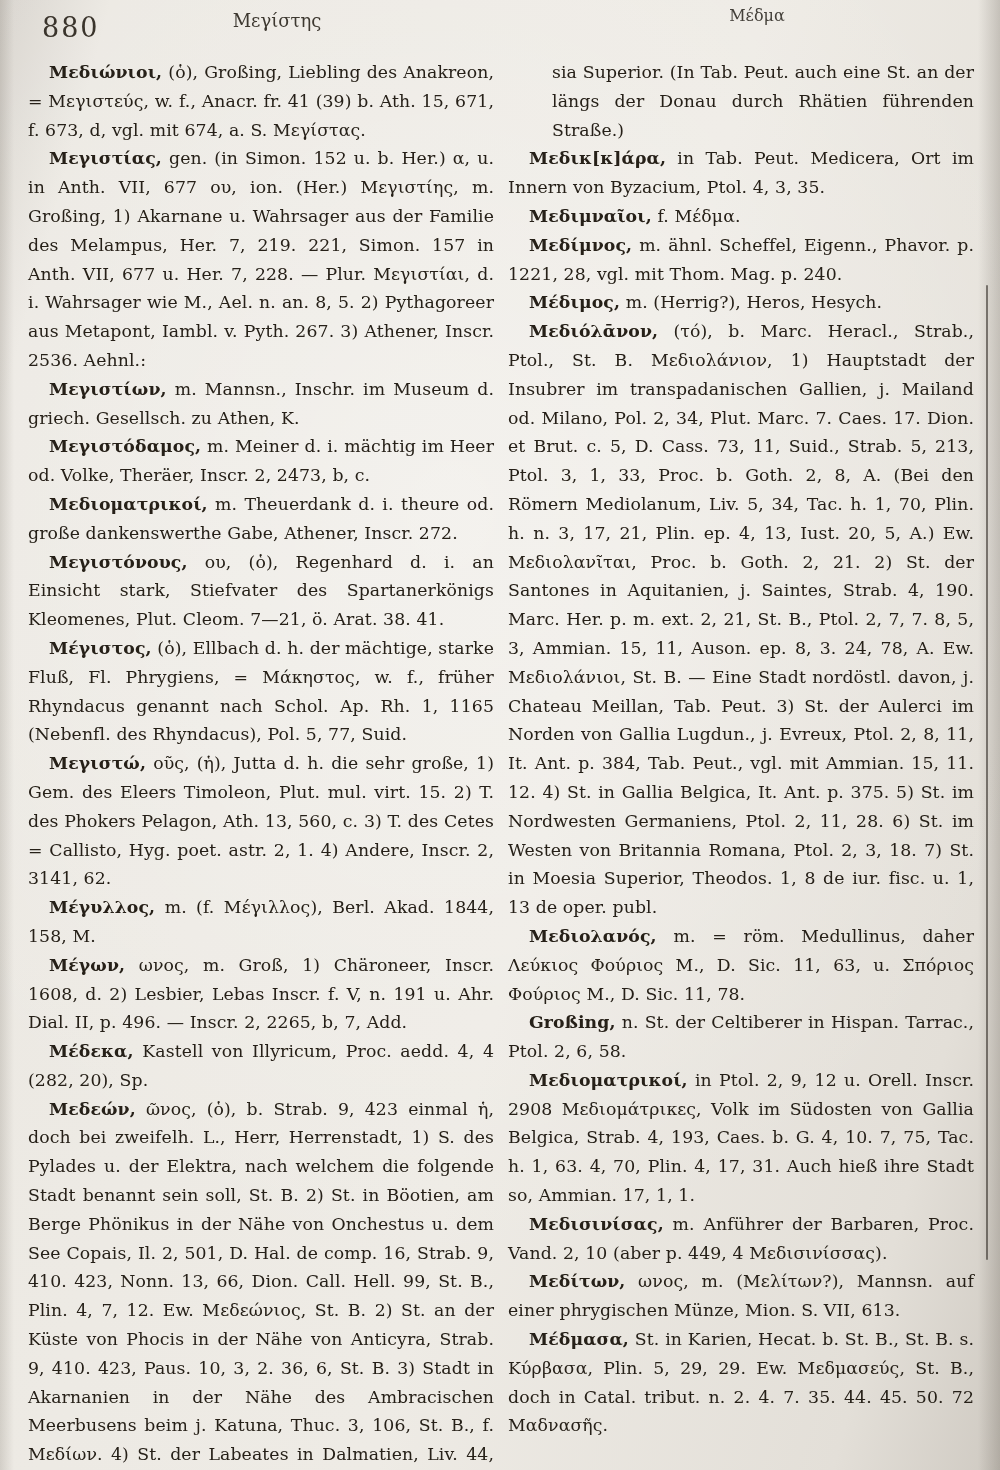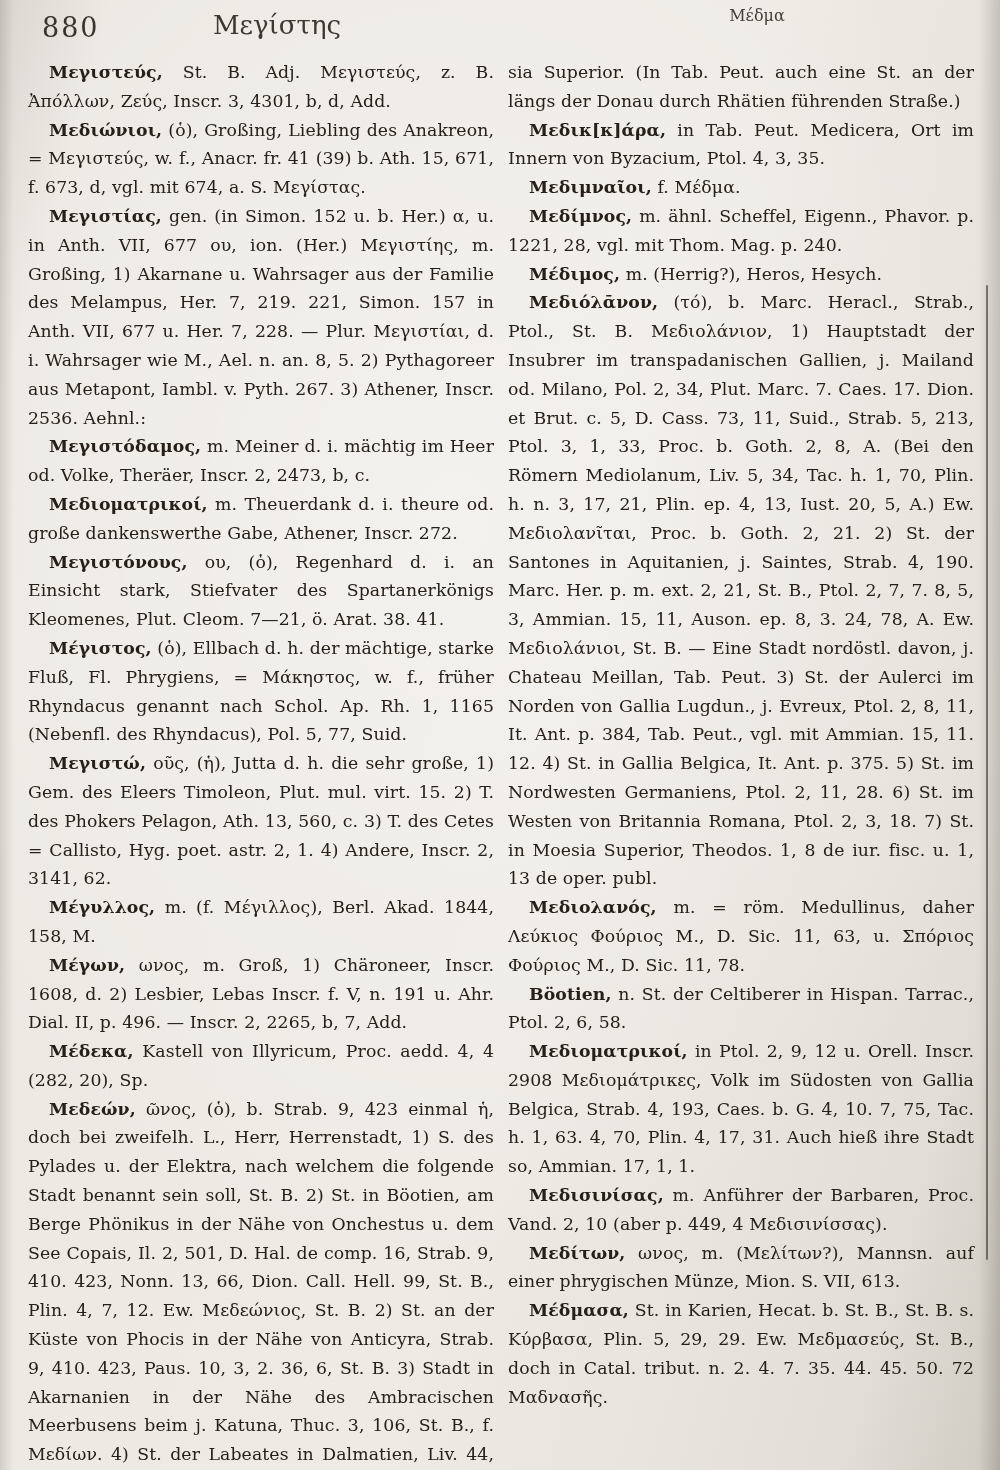--- a/index.html
+++ b/index.html
@@ -14,39 +14,39 @@
       linear-gradient(105deg, #d9d5cf 0%, #ece9e3 8%, #eeebe5 55%, #e3dfd8 88%, #cfcac2 100%);
     font-family: "DejaVu Serif", serif;
   }
   .running-head { position: absolute; top: 0; left: 16px; width: 100%; height: 56px; }
   .page-number {
     position: absolute; left: 26px; top: 12px;
     font-size: 27px; letter-spacing: 2px; color: #3a342c;
   }
   .head-left {
     position: absolute; left: 28px; top: 10px; width: 466px;
-    text-align: center; font-size: 26px; color: #3d3830;
+    text-align: center; font-size: 18px; color: #3d3830;
   }
   .head-right {
     position: absolute; left: 508px; top: 6px; width: 466px;
     text-align: center; font-size: 16px; color: #44403a;
   }
   .columns {
     position: absolute; top: 58px; left: 28px;
     display: flex; gap: 14px;
   }
   .col {
     width: 466px;
     font-size: 17.3px;
     line-height: 28.8px;
     text-align: justify;
     letter-spacing: 0.1px;
   }
   .entry { margin: 0; text-indent: 21px; }
-  .entry.cont { text-indent: 0; }
+  .entry.cont { text-indent: 0; margin-left: 44px; }
   .lemma { font-weight: bold; }
   .gutter-shadow {
     position: absolute; top: 0; right: 0; width: 22px; height: 100%;
     background: linear-gradient(to right, rgba(70,62,52,0) 0%, rgba(70,62,52,0.22) 100%);
   }
   .gutter-line {
     position: absolute; left: 986px; top: 285px; width: 2px; height: 975px;
     background: rgba(35,30,24,0.55);
     border-radius: 2px;
   }
@@ -64,26 +64,26 @@
 
   <div class="running-head">
     <span class="page-number">880</span>
     <span class="head-left">Μεγίστης</span>
     <span class="head-right">Μέδμα</span>
   </div>
 
   <div class="columns">
     <div class="col">
 
-        <p class="entry"><span class="lemma">Μεγιστεύς,</span> <span class="etext">St. B. Adj. Μεγιστεύς, z. B. Ἀπόλλων, Ζεύς, Inscr. 3, 4301, b, d, Add.</span></p>
 
         <p class="entry"><span class="lemma">Μεδιώνιοι,</span> <span class="etext">(ὁ), Großing, Liebling des Anakreon, = Μεγιστεύς, w. f., Anacr. fr. 41 (39) b. Ath. 15, 671, f. 673, d, vgl. mit 674, a. S. Μεγίστας.</span></p>
 
         <p class="entry"><span class="lemma">Μεγιστίας,</span> <span class="etext">gen. (in Simon. 152 u. b. Her.) α, u. in Anth. VII, 677 ου, ion. (Her.) Μεγιστίης, m. Großing, 1) Akarnane u. Wahrsager aus der Familie des Melampus, Her. 7, 219. 221, Simon. 157 in Anth. VII, 677 u. Her. 7, 228. — Plur. Μεγιστίαι, d. i. Wahrsager wie M., Ael. n. an. 8, 5. 2) Pythagoreer aus Metapont, Iambl. v. Pyth. 267. 3) Athener, Inscr. 2536. Aehnl.:</span></p>
 
+        <p class="entry"><span class="lemma">Μεγιστίων,</span> <span class="etext">m. Mannsn., Inschr. im Museum d. griech. Gesellsch. zu Athen, K.</span></p>
 
         <p class="entry"><span class="lemma">Μεγιστόδαμος,</span> <span class="etext">m. Meiner d. i. mächtig im Heer od. Volke, Theräer, Inscr. 2, 2473, b, c.</span></p>
 
         <p class="entry"><span class="lemma">Μεδιοματρικοί,</span> <span class="etext">m. Theuerdank d. i. theure od. große dankenswerthe Gabe, Athener, Inscr. 272.</span></p>
 
 
         <p class="entry"><span class="lemma">Μεγιστόνους,</span> <span class="etext">ου, (ὁ), Regenhard d. i. an Einsicht stark, Stiefvater des Spartanerkönigs Kleomenes, Plut. Cleom. 7—21, ö. Arat. 38. 41.</span></p>
 
         <p class="entry"><span class="lemma">Μέγιστος,</span> <span class="etext">(ὁ), Ellbach d. h. der mächtige, starke Fluß, Fl. Phrygiens, = Μάκηστος, w. f., früher Rhyndacus genannt nach Schol. Ap. Rh. 1, 1165 (Nebenfl. des Rhyndacus), Pol. 5, 77, Suid.</span></p>
 
@@ -109,21 +109,21 @@
         <p class="entry"><span class="lemma">Μεδιμναῖοι,</span> <span class="etext">f. Μέδμα.</span></p>
 
         <p class="entry"><span class="lemma">Μεδίμνος,</span> <span class="etext">m. ähnl. Scheffel, Eigenn., Phavor. p. 1221, 28, vgl. mit Thom. Mag. p. 240.</span></p>
 
         <p class="entry"><span class="lemma">Μέδιμος,</span> <span class="etext">m. (Herrig?), Heros, Hesych.</span></p>
 
         <p class="entry"><span class="lemma">Μεδιόλᾱνον,</span> <span class="etext">(τό), b. Marc. Heracl., Strab., Ptol., St. B. Μεδιολάνιον, 1) Hauptstadt der Insubrer im transpadanischen Gallien, j. Mailand od. Milano, Pol. 2, 34, Plut. Marc. 7. Caes. 17. Dion. et Brut. c. 5, D. Cass. 73, 11, Suid., Strab. 5, 213, Ptol. 3, 1, 33, Proc. b. Goth. 2, 8, A. (Bei den Römern Mediolanum, Liv. 5, 34, Tac. h. 1, 70, Plin. h. n. 3, 17, 21, Plin. ep. 4, 13, Iust. 20, 5, A.) Ew. Μεδιολανῖται, Proc. b. Goth. 2, 21. 2) St. der Santones in Aquitanien, j. Saintes, Strab. 4, 190. Marc. Her. p. m. ext. 2, 21, St. B., Ptol. 2, 7, 7. 8, 5, 3, Ammian. 15, 11, Auson. ep. 8, 3. 24, 78, A. Ew. Μεδιολάνιοι, St. B. — Eine Stadt nordöstl. davon, j. Chateau Meillan, Tab. Peut. 3) St. der Aulerci im Norden von Gallia Lugdun., j. Evreux, Ptol. 2, 8, 11, It. Ant. p. 384, Tab. Peut., vgl. mit Ammian. 15, 11. 12. 4) St. in Gallia Belgica, It. Ant. p. 375. 5) St. im Nordwesten Germaniens, Ptol. 2, 11, 28. 6) St. im Westen von Britannia Romana, Ptol. 2, 3, 18. 7) St. in Moesia Superior, Theodos. 1, 8 de iur. fisc. u. 1, 13 de oper. publ.</span></p>
 
         <p class="entry"><span class="lemma">Μεδιολανός,</span> <span class="etext">m. = röm. Medullinus, daher Λεύκιος Φούριος Μ., D. Sic. 11, 63, u. Σπόριος Φούριος Μ., D. Sic. 11, 78.</span></p>
 
-        <p class="entry"><span class="lemma">Böotien,</span> <span class="etext">n. St. der Celtiberer in Hispan. Tarrac., Ptol. 2, 6, 58.</span></p>
+        <p class="entry"><span class="lemma">Großing,</span> <span class="etext">n. St. der Celtiberer in Hispan. Tarrac., Ptol. 2, 6, 58.</span></p>
 
         <p class="entry"><span class="lemma">Μεδιοματρικοί,</span> <span class="etext">in Ptol. 2, 9, 12 u. Orell. Inscr. 2908 Μεδιομάτρικες, Volk im Südosten von Gallia Belgica, Strab. 4, 193, Caes. b. G. 4, 10. 7, 75, Tac. h. 1, 63. 4, 70, Plin. 4, 17, 31. Auch hieß ihre Stadt so, Ammian. 17, 1, 1.</span></p>
 
         <p class="entry"><span class="lemma">Μεδισινίσας,</span> <span class="etext">m. Anführer der Barbaren, Proc. Vand. 2, 10 (aber p. 449, 4 Μεδισινίσσας).</span></p>
 
         <p class="entry"><span class="lemma">Μεδίτων,</span> <span class="etext">ωνος, m. (Μελίτων?), Mannsn. auf einer phrygischen Münze, Mion. S. VII, 613.</span></p>
 
 
         <p class="entry"><span class="lemma">Μέδμασα,</span> <span class="etext">St. in Karien, Hecat. b. St. B., St. B. s. Κύρβασα, Plin. 5, 29, 29. Ew. Μεδμασεύς, St. B., doch in Catal. tribut. n. 2. 4. 7. 35. 44. 45. 50. 72 Μαδνασῆς.</span></p>
 

